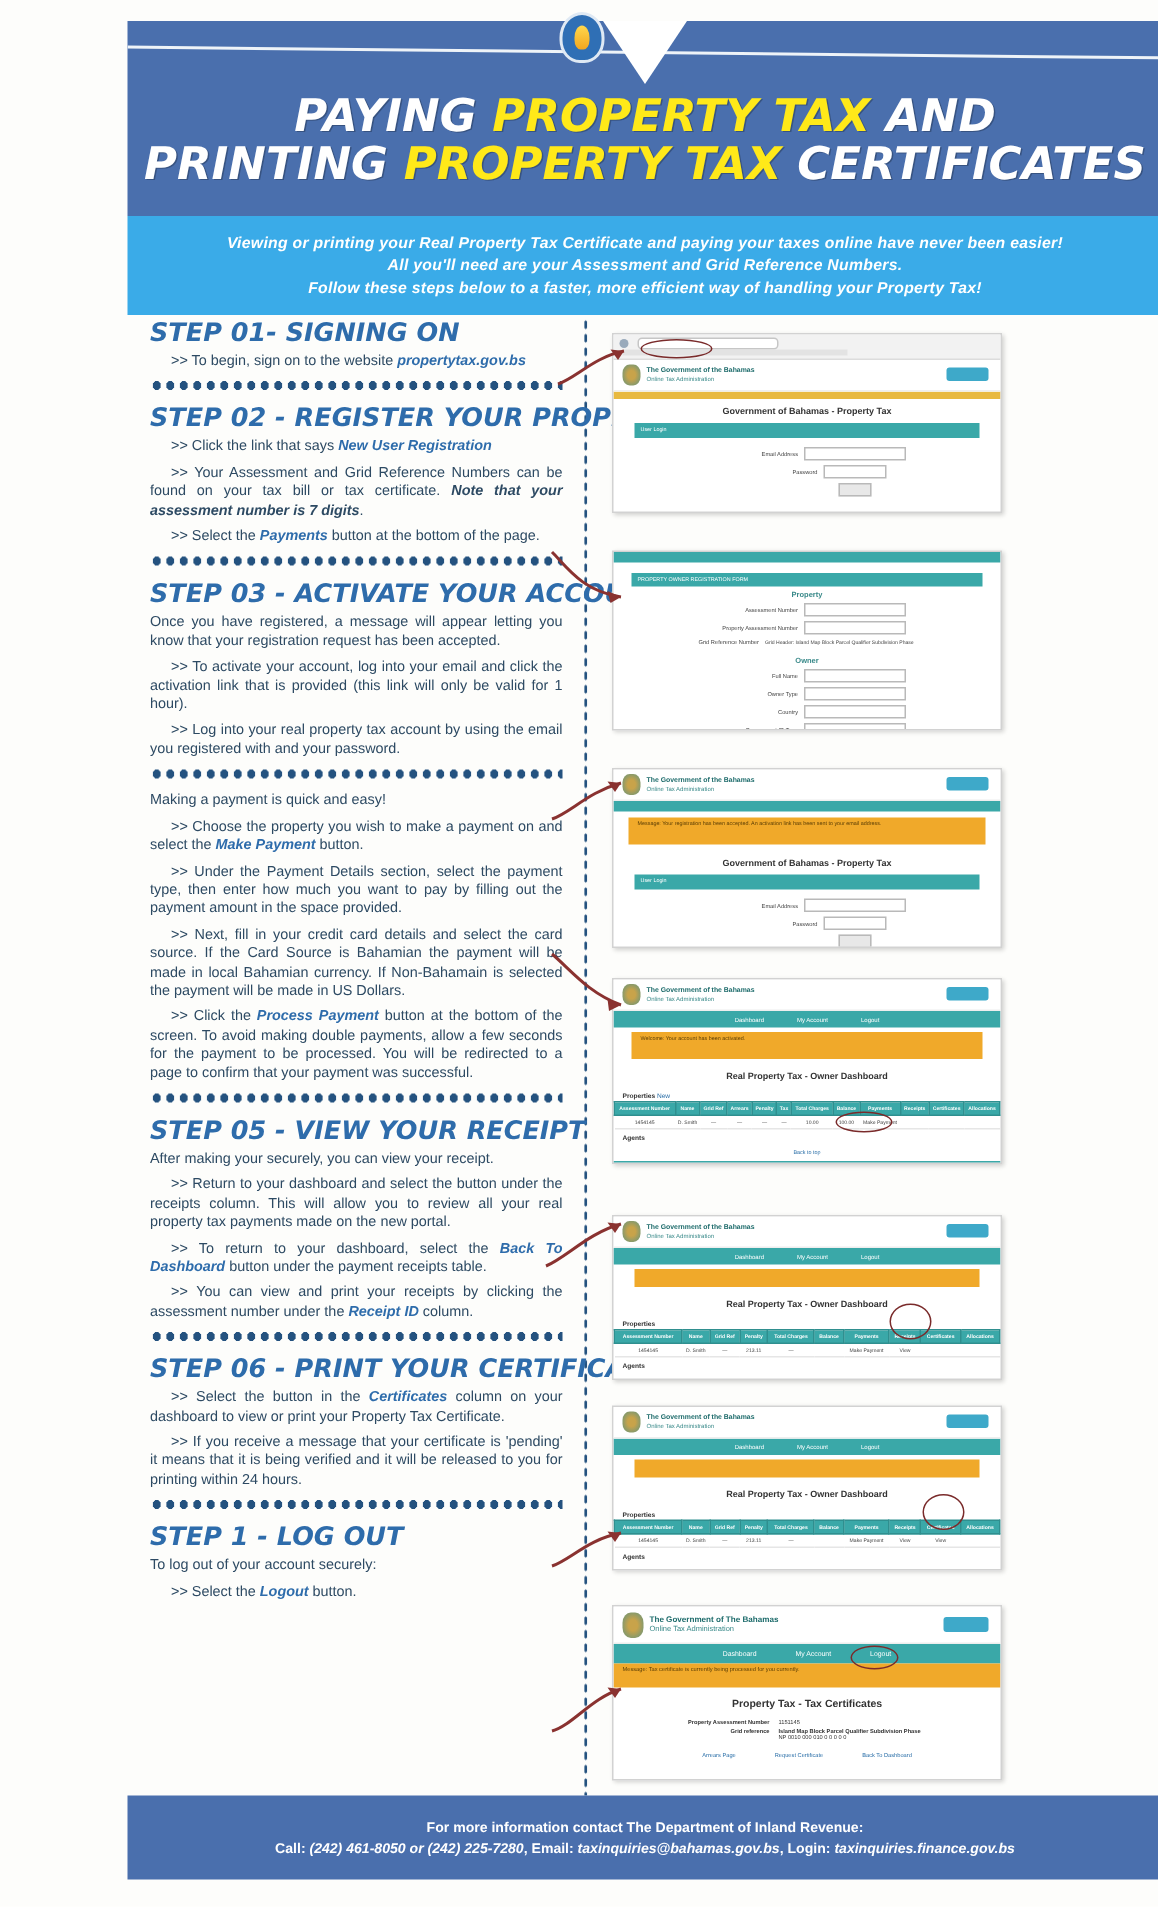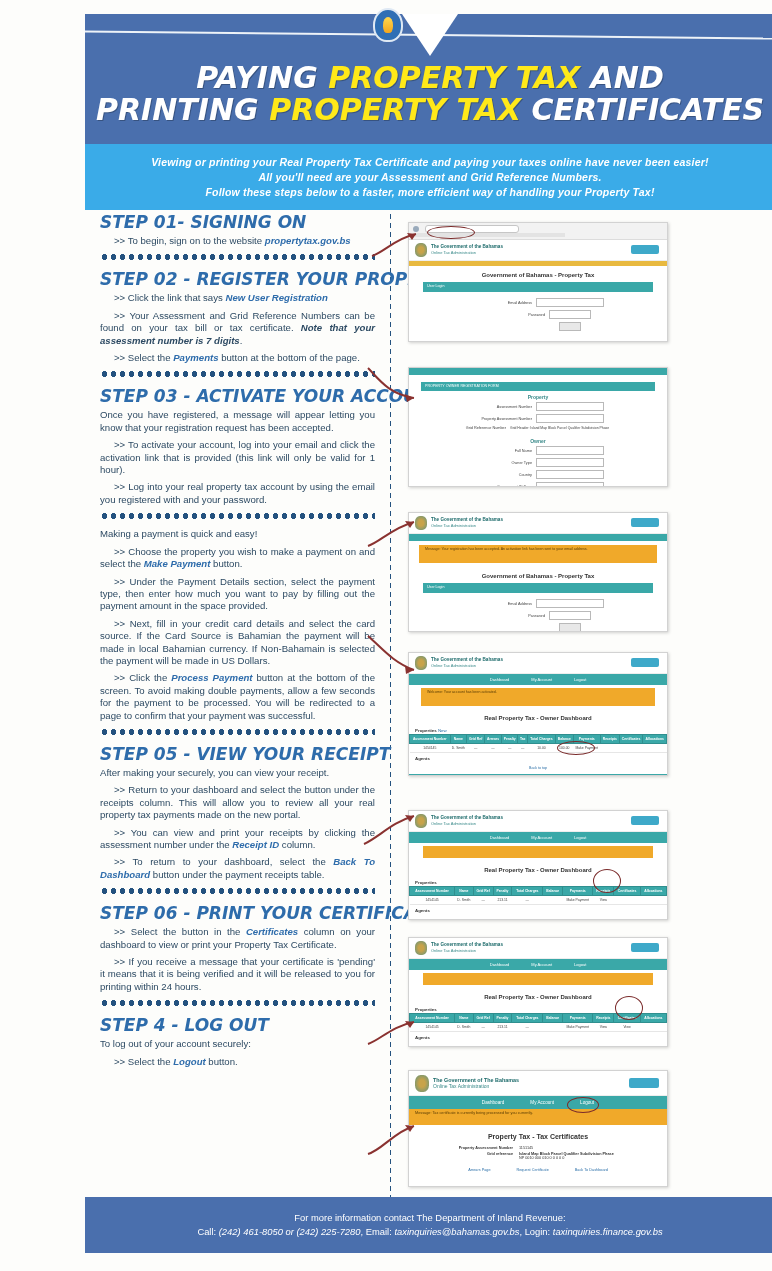--- a/index.html
+++ b/index.html
@@ -136,21 +136,21 @@
 
   
   .arrow{position:absolute;pointer-events:none;}
 
   
   .footer{
     position:absolute;left:85px;top:1197px;width:690px;height:56px;
     background:#4a6fad;display:flex;flex-direction:column;
     align-items:center;justify-content:center;
   }
-  .footer p{margin:0;color:#ffffff;font-size:9.4px;font-weight:normal;line-height:14px;text-align:center;}
+  .footer p{margin:0;color:#ffffff;font-size:9.4px;font-weight:bold;line-height:14px;text-align:center;}
   .fi{font-style:italic;}
 </style>
 </head>
 <body>
 
 <div class="page">
 
   <div class="header">
     <div class="header-rule"></div>
     <div class="notch"></div>
@@ -202,34 +202,34 @@
         <p class="bullet"><span>&gt;&gt; Under the Payment Details section, select the payment type, then enter how much you want to pay by filling out the payment amount in the space provided.</span></p>
         <p class="bullet"><span>&gt;&gt; Next, fill in your credit card details and select the card source. If the Card Source is Bahamian the payment will be made in local Bahamian currency. If Non-Bahamain is selected the payment will be made in US Dollars.</span></p>
         <p class="bullet"><span>&gt;&gt; Click the </span><span class="em">Process Payment</span><span> button at the bottom of the screen. To avoid making double payments, allow a few seconds for the payment to be processed. You will be redirected to a page to confirm that your payment was successful.</span></p>
       </div>
       <div class="dots"></div>
 
       <div class="step">
         <div class="step-title">STEP 05 - VIEW YOUR RECEIPT</div>
         <p class="para"><span>After making your securely, you can view your receipt.</span></p>
         <p class="bullet"><span>&gt;&gt; Return to your dashboard and select the button under the receipts column. This will allow you to review all your real property tax payments made on the new portal.</span></p>
+        <p class="bullet"><span>&gt;&gt; To return to your dashboard, select the </span><span class="em">Back To Dashboard</span><span> button under the payment receipts table.</span></p>
         <p class="bullet"><span>&gt;&gt; You can view and print your receipts by clicking the assessment number under the </span><span class="em">Receipt ID</span><span> column.</span></p>
-        <p class="bullet"><span>&gt;&gt; To return to your dashboard, select the </span><span class="em">Back To Dashboard</span><span> button under the payment receipts table.</span></p>
       </div>
       <div class="dots"></div>
 
       <div class="step">
         <div class="step-title">STEP 06 - PRINT YOUR CERTIFICATE</div>
         <p class="bullet"><span>&gt;&gt; Select the button in the </span><span class="em">Certificates</span><span> column on your dashboard to view or print your Property Tax Certificate.</span></p>
         <p class="bullet"><span>&gt;&gt; If you receive a message that your certificate is 'pending' it means that it is being verified and it will be released to you for printing within 24 hours.</span></p>
       </div>
       <div class="dots"></div>
 
       <div class="step">
-        <div class="step-title">STEP 4 - LOG OUT</div>
+        <div class="step-title">STEP 1 - LOG OUT</div>
         <p class="para"><span>To log out of your account securely:</span></p>
         <p class="bullet"><span>&gt;&gt; Select the </span><span class="em">Logout</span><span> button.</span></p>
       </div>
 
     </div>
 
     <div class="shot" style="top:10px;height:118px;">
       <div class="bw-chrome">
         <div class="bw-dot"></div>
         <div class="bw-url"></div>

